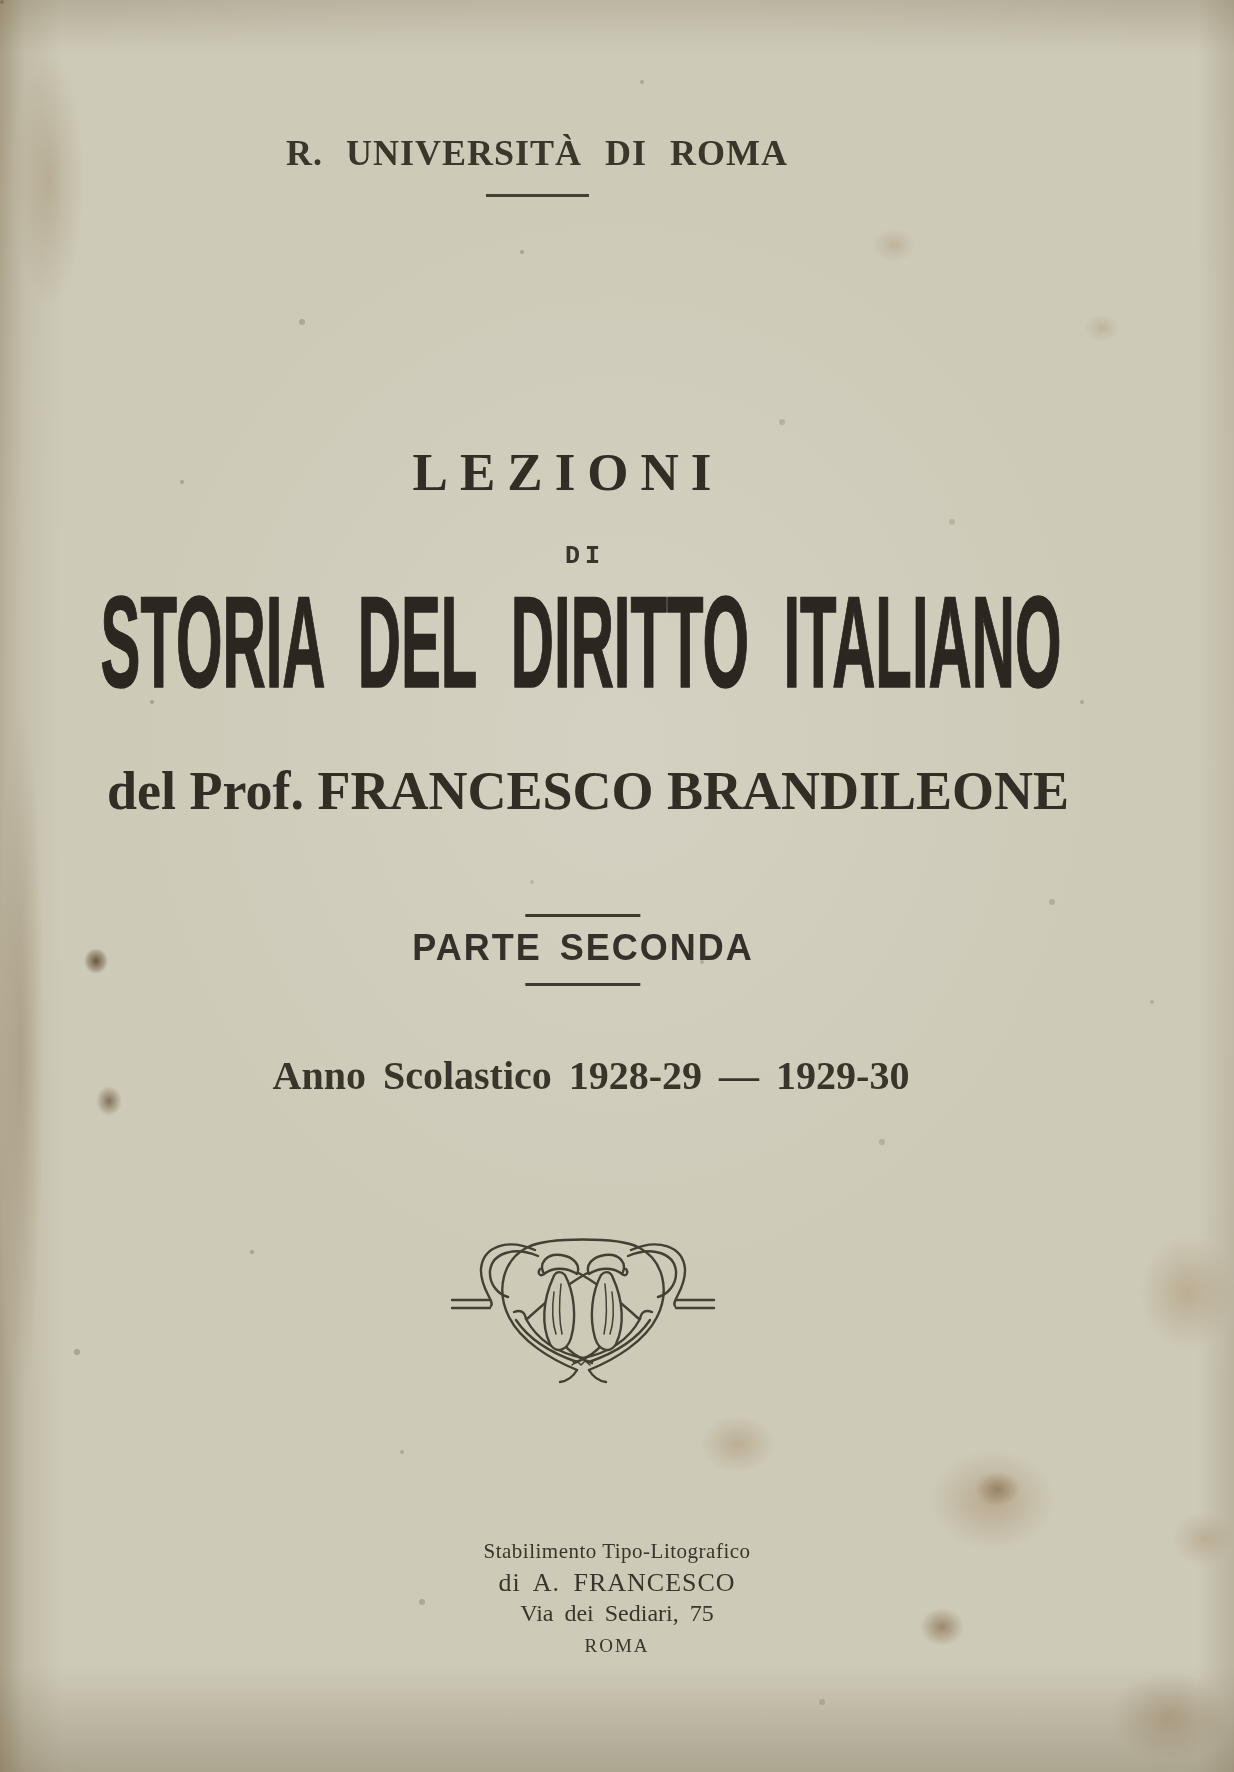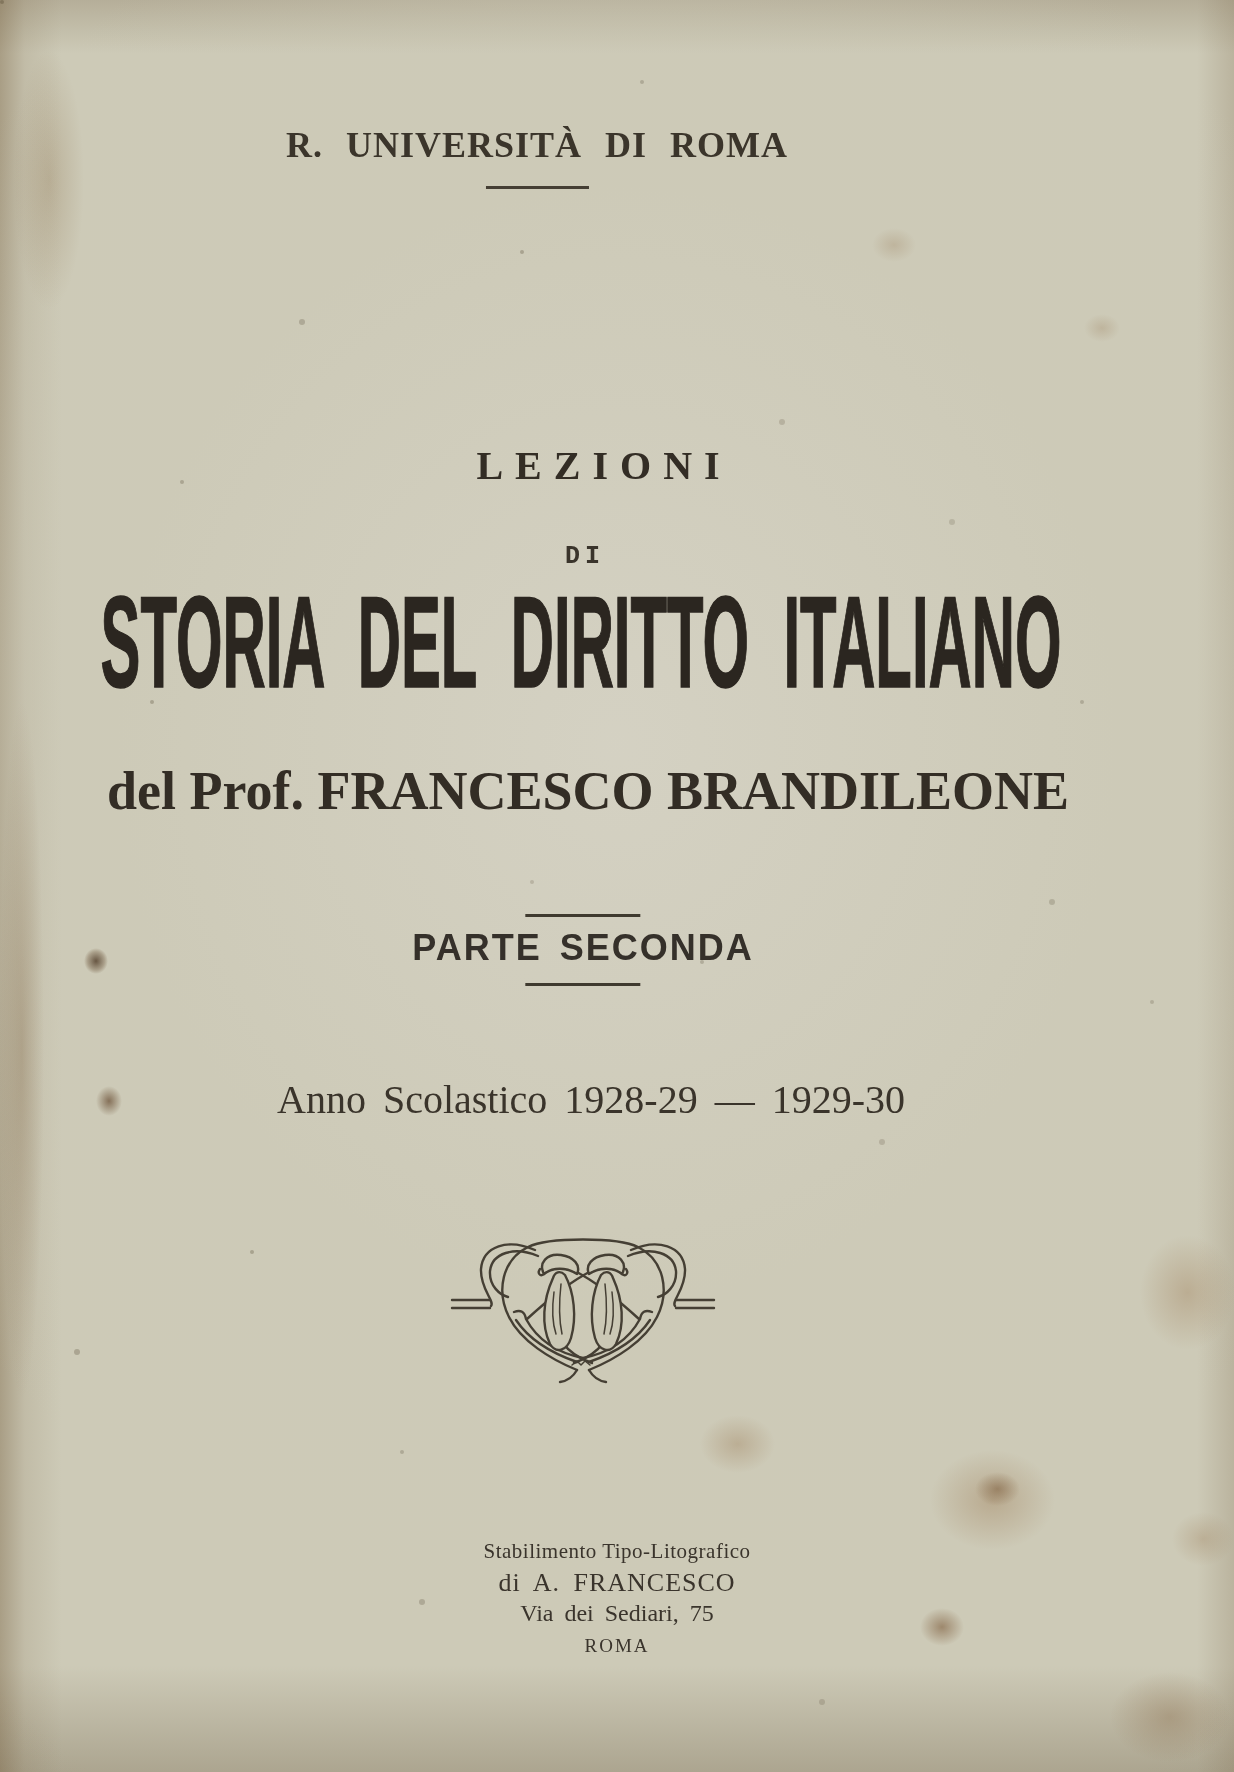--- a/index.html
+++ b/index.html
@@ -26,37 +26,37 @@
       780px 420px 0 1px rgba(84,72,50,.2), 150px 700px 0 0 rgba(84,72,50,.3),
       1050px 900px 0 1px rgba(84,72,50,.22),250px 1250px 0 0 rgba(84,72,50,.3),
       420px 1600px 0 1px rgba(84,72,50,.25),700px 960px 0 0 rgba(84,72,50,.25),
       880px 1140px 0 1px rgba(84,72,50,.2), 1080px 700px 0 0 rgba(84,72,50,.25),
       180px 480px 0 0 rgba(84,72,50,.28), 950px 520px 0 1px rgba(84,72,50,.18),
       640px 80px 0 0 rgba(84,72,50,.25),  400px 1450px 0 0 rgba(84,72,50,.25),
       820px 1700px 0 1px rgba(84,72,50,.2),1150px 1000px 0 0 rgba(84,72,50,.22),
       75px 1350px 0 1px rgba(84,72,50,.28),530px 880px 0 0 rgba(84,72,50,.2);}
   .txt{position:absolute;white-space:nowrap;line-height:1;}
   .center{transform:translateX(-50%);}
-  .university-wrap{position:absolute;top:124px;left:537px;transform:translateX(-50%);text-align:right;}
+  .university-wrap{position:absolute;top:132px;left:537px;transform:translateX(-50%);text-align:right;}
   .university-text{font-size:36px;letter-spacing:1px;word-spacing:13px;color:#3b352b;font-weight:600;}
   .uni-rule{width:103px;height:3px;background:#453f34;margin:20px auto 0;}
-  .lezioni{top:446px;left:568px;font-weight:bold;font-size:40px;letter-spacing:12px;color:#332d25;margin-left:36px;}
+  .lezioni{top:446px;left:568px;font-weight:bold;font-size:53px;letter-spacing:12px;color:#332d25;}
   .di{top:544px;left:585px;font-family:Liberation Mono, monospace;font-weight:bold;font-size:25px;letter-spacing:5px;color:#3a342b;}
   .main-title{
     top:577px;left:581px;margin:0;
     font-family:"Liberation Sans","DejaVu Sans",sans-serif;
     font-weight:bold;font-size:130px;letter-spacing:0;word-spacing:.30em;
     color:#2b2620;-webkit-text-stroke:1.5px #2b2620;
     transform:translateX(-50%) scaleX(.46);
   }
   .author{top:764px;left:588px;font-weight:bold;font-size:54px;letter-spacing:0px;color:#332d25;text-align:right;}
   .part-block{position:absolute;top:914px;left:583px;transform:translateX(-50%);}
   .part-rule{width:115px;height:3px;background:#3f3a2f;margin:0 auto;}
   .part-text{font-family:"Liberation Sans","DejaVu Sans",sans-serif;font-weight:bold;font-size:36px;letter-spacing:2px;word-spacing:6px;color:#35302a;margin:13px 0 17px;line-height:1;}
-  .year{top:1080px;left:591px;font-weight:normal;font-size:40px;letter-spacing:0;word-spacing:7px;color:#3a342b;}
+  .year{top:1056px;left:591px;font-weight:bold;font-size:40px;letter-spacing:0;word-spacing:7px;color:#3a342b;}
   .ornament{position:absolute;top:1222px;left:450px;width:266px;height:165px;}
   .imprint{position:absolute;top:1541px;left:569px;width:0;color:#3a342c;}
   .imprint .line{position:absolute;left:0;transform:translateX(-50%);white-space:nowrap;line-height:1;margin-left:48px;}
   .imp1{top:0;font-size:21px;letter-spacing:.5px;}
   .imp2{top:29px;font-size:26px;letter-spacing:1px;word-spacing:6px;}
   .imp3{top:60px;font-size:24px;word-spacing:5px;}
   .imp4{top:95px;font-size:19px;font-weight:normal;letter-spacing:2px;}
 </style>
 </head>
 <body>

